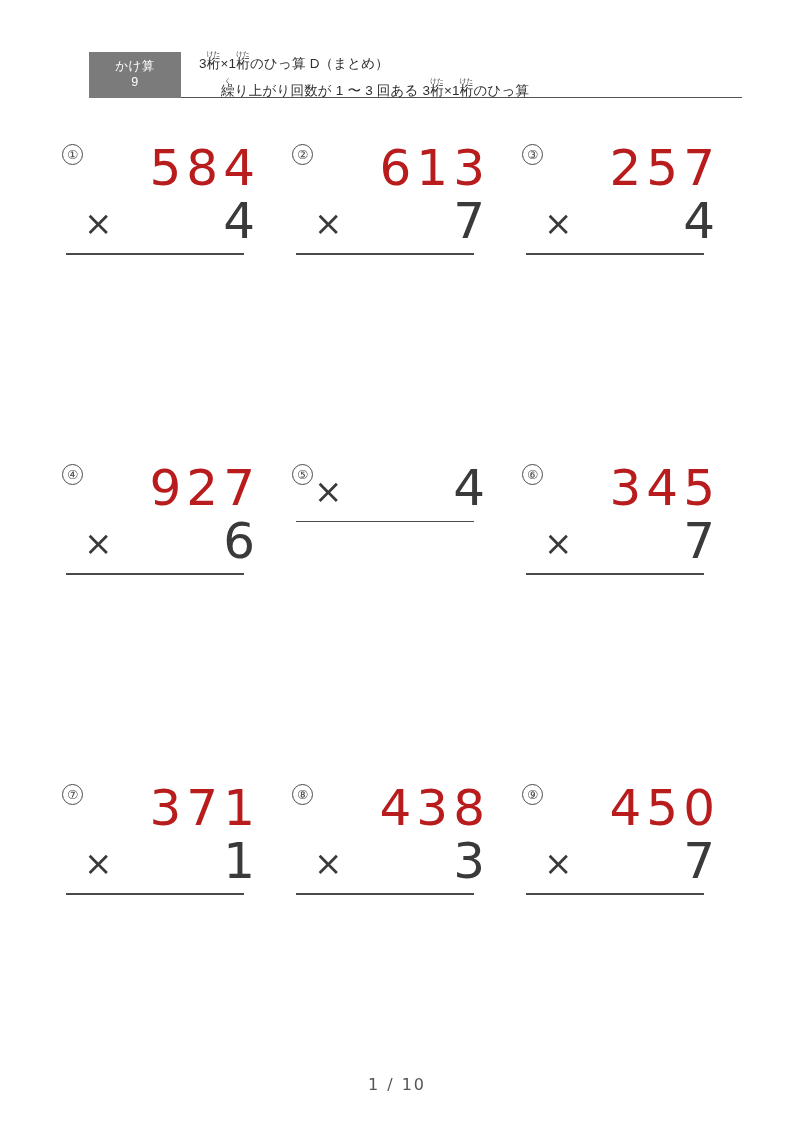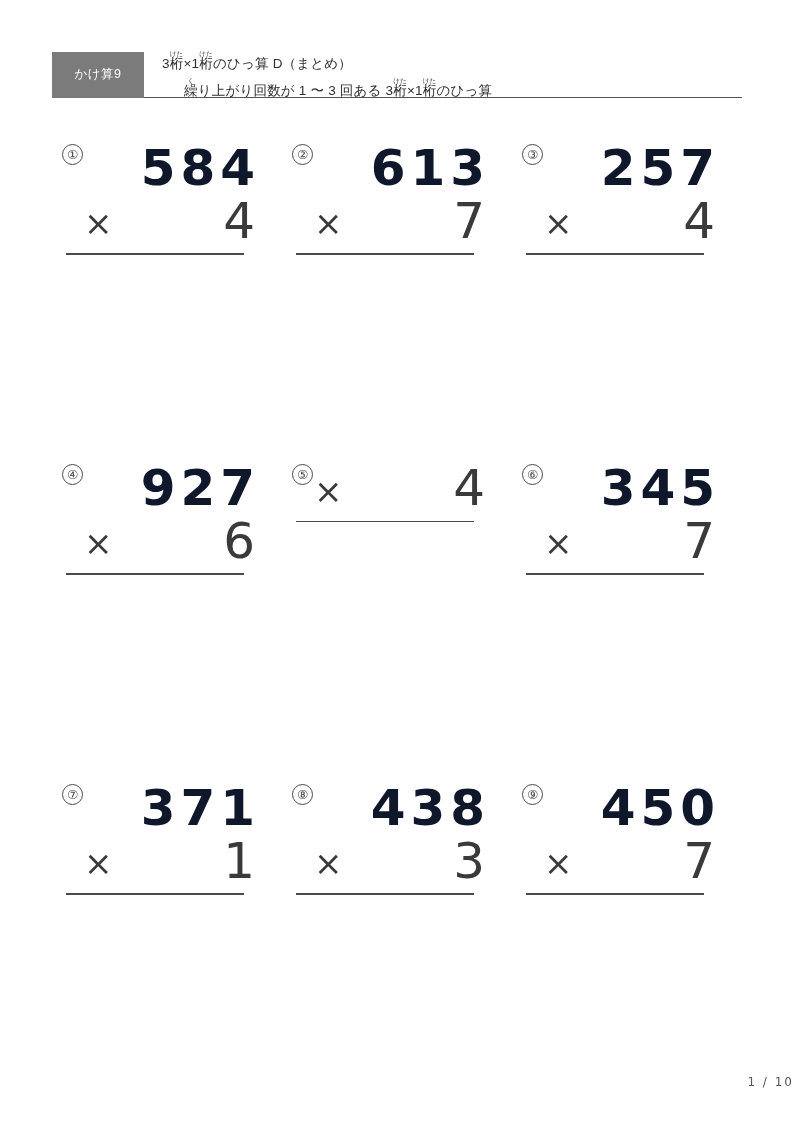--- a/index.html
+++ b/index.html
@@ -31,24 +31,25 @@
     width: 690px;
     height: 46px;
     display: flex;
     align-items: stretch;
   }
   .header-badge {
     width: 92px;
     background: #7b7b7b;
     color: #ffffff;
     display: flex;
-    flex-direction: row;
+    flex-direction: column;
     align-items: center;
     justify-content: center;
     line-height: 1.25;
+    margin-left: 37px;
   }
   .header-badge .badge-title {
     font-size: 12.5px;
     letter-spacing: 0.5px;
   }
   .header-badge .badge-num {
     font-size: 12.5px;
     letter-spacing: 0.5px;
   }
   .header-text {
@@ -115,24 +116,24 @@
     position: absolute;
     left: 14px;
     top: 22px;
     width: 200px;
   }
   .num-line {
     text-align: right;
     font-family: "DejaVu Sans", sans-serif;
     font-size: 50px;
     letter-spacing: 5px;
-    color: #0f172a;
+    color: #b91c1c;
     line-height: 1.05;
     padding-right: 6px;
-    font-weight: 700;
+    font-weight: 400;
   }
   .mul-line {
     display: flex;
     align-items: flex-end;
     justify-content: space-between;
     padding-right: 6px;
   }
   .mul-sign {
     font-family: "DejaVu Sans", sans-serif;
     font-size: 34px;
@@ -153,22 +154,22 @@
     background: #4a4a4a;
     width: 178px;
   }
 
   
   .footer {
     position: absolute;
     left: 0;
     top: 1075px;
     width: 794px;
-    text-align: right;
-    font-size: 12px;
+    text-align: center;
+    font-size: 16px;
     color: #555;
     letter-spacing: 2px;
     font-family: "DejaVu Sans", sans-serif;
   }
 </style>
 </head>
 <body>
 
 <div class="page">
 

